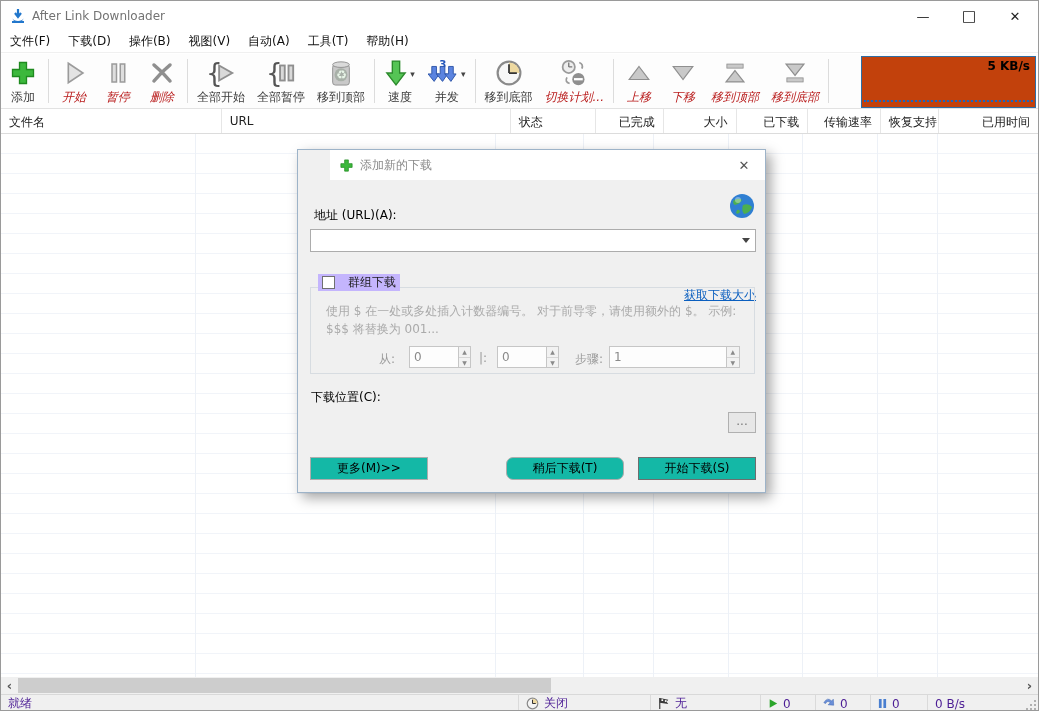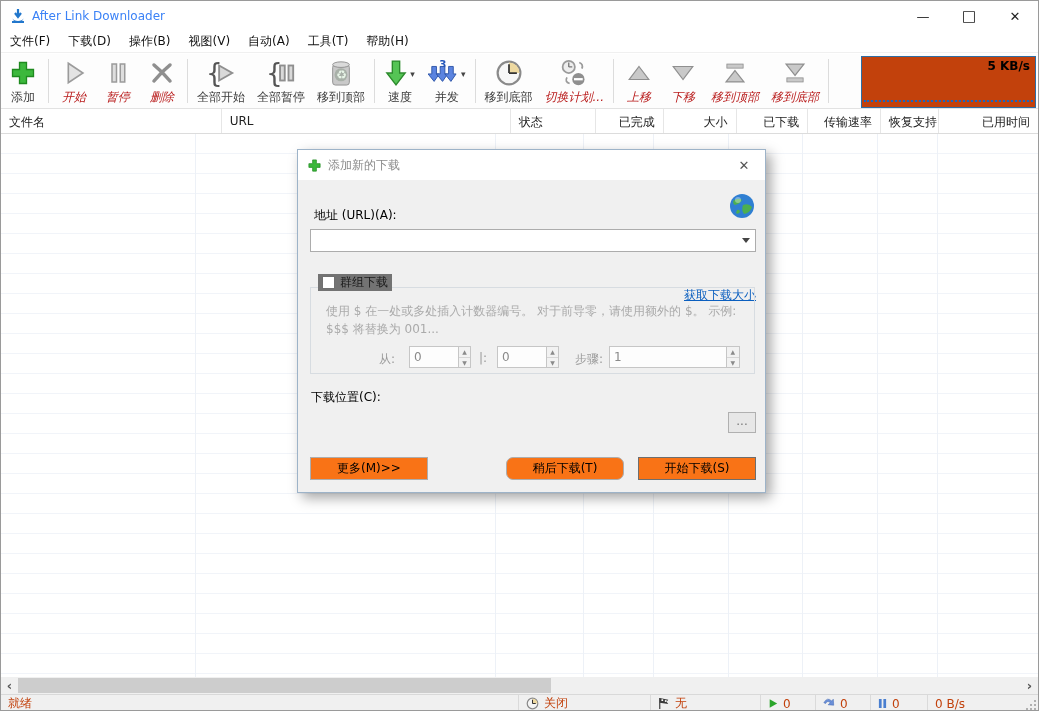--- a/index.html
+++ b/index.html
@@ -3,21 +3,21 @@
 <meta charset="utf-8">
 <style>
   * { margin:0; padding:0; box-sizing:border-box; }
   html,body { background:#888; }
   body { font-family:"DejaVu Sans","Liberation Sans",sans-serif; font-size:12px; color:#1a1a1a; }
   #app { position:relative; width:1039px; height:711px; background:#fff; overflow:hidden; border:1px solid #9a9a9a; }
 
   
   #titlebar { position:absolute; left:0; top:0; width:100%; height:30px; background:#fff; display:flex; align-items:center; }
   #app-icon { margin:0 6px 0 9px; width:16px; height:16px; }
-  #title-text { font-size:12px; color:#3b82f6; }
+  #title-text { font-size:12px; color:#737373; }
   #win-controls { position:absolute; right:0; top:0; height:30px; display:flex; }
   .win-btn { width:46px; height:30px; display:flex; align-items:center; justify-content:center; font-size:13px; color:#222; cursor:default; }
 
   
   #menubar { position:absolute; left:0; top:30px; width:100%; height:22px; background:#fff; display:flex; align-items:center; border-bottom:1px solid #f0f0f0; }
   .menu-item { padding:3px 9px; color:#111; }
 
   
   #toolbar { position:absolute; left:0; top:53px; width:100%; height:55px; background:#fdfdfd; border-bottom:1px solid #e2e2e2; display:flex; align-items:stretch; }
   .tb-btn { display:flex; flex-direction:column; align-items:center; justify-content:flex-start; padding:3px 6px 2px; min-width:44px; }
@@ -43,49 +43,49 @@
   #list-body { position:absolute; left:0; top:133px; width:100%; height:543px; background:
       repeating-linear-gradient(to bottom, #ffffff 0px, #ffffff 19px, #f1f4f9 19px, #f1f4f9 20px); }
   .vline { position:absolute; top:0; bottom:0; width:1px; background:#edf1f7; }
 
   
   #hscroll { position:absolute; left:0; top:676px; width:100%; height:17px; background:#f0f0f0; display:flex; align-items:center; }
   .sb-arrow { width:17px; height:17px; display:flex; align-items:center; justify-content:center; color:#555; font-size:13px; font-weight:bold; }
   #hthumb { position:absolute; left:17px; top:1px; width:533px; height:15px; background:#cdcdcd; }
 
   
-  #statusbar { position:absolute; left:0; top:693px; width:100%; height:18px; background:#f0f0f0; border-top:1px solid #d9d9d9; display:flex; align-items:center; font-size:12px; color:#c2410c; }
+  #statusbar { position:absolute; left:0; top:693px; width:100%; height:18px; background:#f0f0f0; border-top:1px solid #d9d9d9; display:flex; align-items:center; font-size:12px; color:#4c1d95; }
   .st-seg { height:100%; display:flex; align-items:center; gap:5px; padding:0 7px; border-right:1px solid #dadada; white-space:nowrap; }
   .s0{width:518px}.s1{width:132px}.s2{width:110px}.s3{width:55px}.s4{width:55px}.s5{width:57px}.s6{width:95px;border-right:none}
   #grip { position:absolute; right:1px; bottom:1px; }
 
   
   #dialog { position:absolute; left:296px; top:148px; width:469px; height:344px; background:#f0f0f0;
-            border:1px solid #9db3c8; box-shadow:5px 5px 12px rgba(0,0,0,.35); z-index:10; }
+            border:1px solid #9db3c8; box-shadow:5px 5px 12px rgba(0,0,0,.35); z-index:10;padding-left:32px; }
   #dlg-title { position:relative; height:30px; background:#fff; display:flex; align-items:center; }
   #dlg-title .t { color:#8a8a8a; font-size:12px; margin-left:6px; }
   #dlg-close { position:absolute; right:6px; top:0; width:30px; height:30px; display:flex; align-items:center; justify-content:center; color:#555; font-size:13px; }
   .dlg-label { position:absolute; font-size:12px; color:#000; }
   .combo { position:absolute; height:23px; background:#fff; border:1px solid #acacac; display:flex; align-items:center; }
   .combo input { flex:1; height:100%; border:none; outline:none; padding:0 5px; font-size:12px; font-family:inherit; background:transparent; }
   .combo .chev { width:18px; height:100%; display:flex; align-items:center; justify-content:center; }
   .chev i { width:0; height:0; border-left:4px solid transparent; border-right:4px solid transparent; border-top:5px solid #444; }
   #get-size-link { position:absolute; right:9px; top:105px; color:#0b5fbf; text-decoration:underline; font-size:12px;margin-top:32px; }
   #group-box { position:absolute; left:12px; top:137px; width:445px; height:87px; border:1px solid #d7dce1; }
-  #group-legend { position:absolute; left:20px; top:124px; display:flex; align-items:center; gap:5px; background:#737373; padding:0 4px; }
+  #group-legend { position:absolute; left:20px; top:124px; display:flex; align-items:center; gap:13px; background:#c4b5fd; padding:0 4px; }
   #group-check { width:13px; height:13px; background:#fff; border:1px solid #707070; }
   .hint { position:absolute; left:28px; color:#aaaaaa; font-size:12px; white-space:nowrap; }
   .spin-label { position:absolute; color:#9a9a9a; font-size:12px; }
   .spinner { position:absolute; height:22px; display:flex; border:1px solid #c6c6c6; background:#fdfdfd; }
   .spinner input { width:100%; border:none; outline:none; padding:0 4px; color:#8a8a8a; font-size:12px; font-family:inherit; background:transparent; }
   .spin-btns { width:15px; display:flex; flex-direction:column; border-left:1px solid #c6c6c6; }
   .spin-btns span { flex:1; display:flex; align-items:center; justify-content:center; font-size:6px; color:#8a8a8a; background:#f2f2f2; }
   .spin-btns span:first-child { border-bottom:1px solid #d6d6d6; }
   #browse-btn { position:absolute; left:430px; top:262px; width:28px; height:21px; background:#e7e7e7; border:1px solid #b0b0b0; color:#777; text-align:center; line-height:16px; font-size:12px; }
-  .dlg-btn { position:absolute; top:307px; height:23px; background:#f97316; border:1px solid #adadad; font-size:12px; color:#000; display:flex; align-items:center; justify-content:center; }
+  .dlg-btn { position:absolute; top:307px; height:23px; background:#14b8a6; border:1px solid #adadad; font-size:12px; color:#000; display:flex; align-items:center; justify-content:center; }
   #btn-more { left:12px; width:118px; }
   #btn-later { left:208px; width:118px;border-radius:7px; }
   #btn-start { left:340px; width:118px; border-color:#6e6e6e; }
 
   svg { display:block; }
 </style>
 </head>
 <body>
 
 <div id="app">

